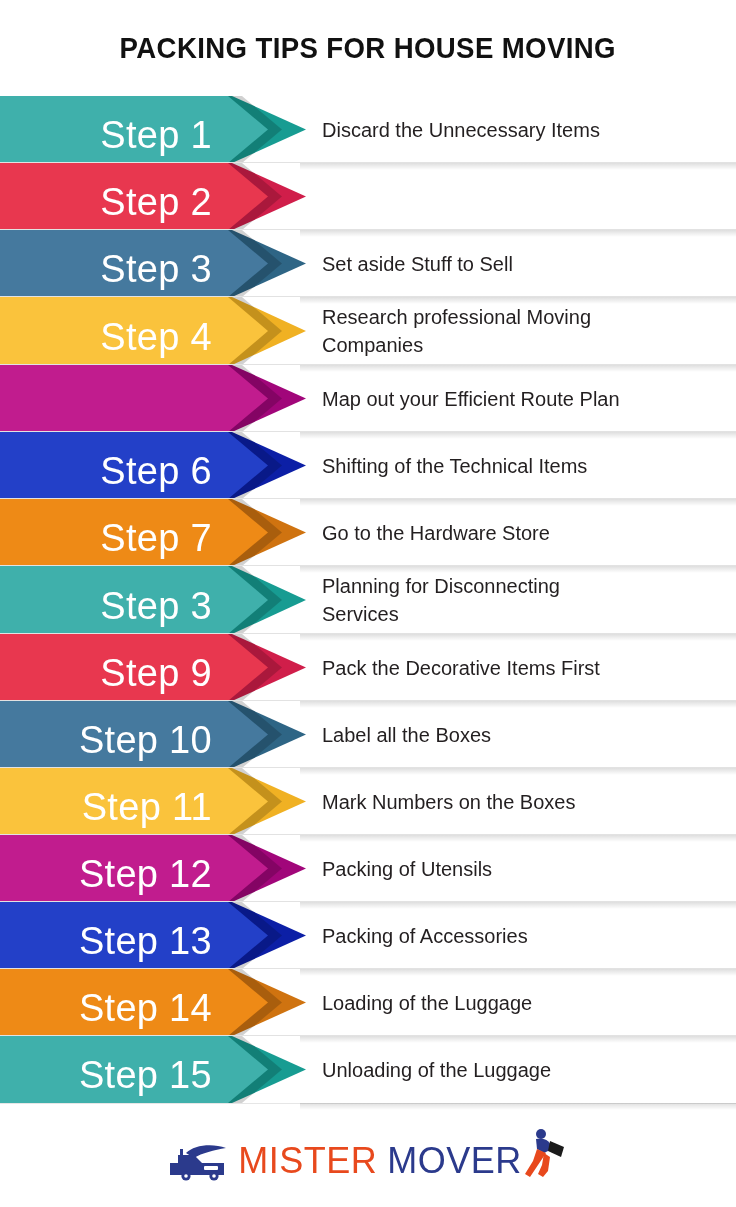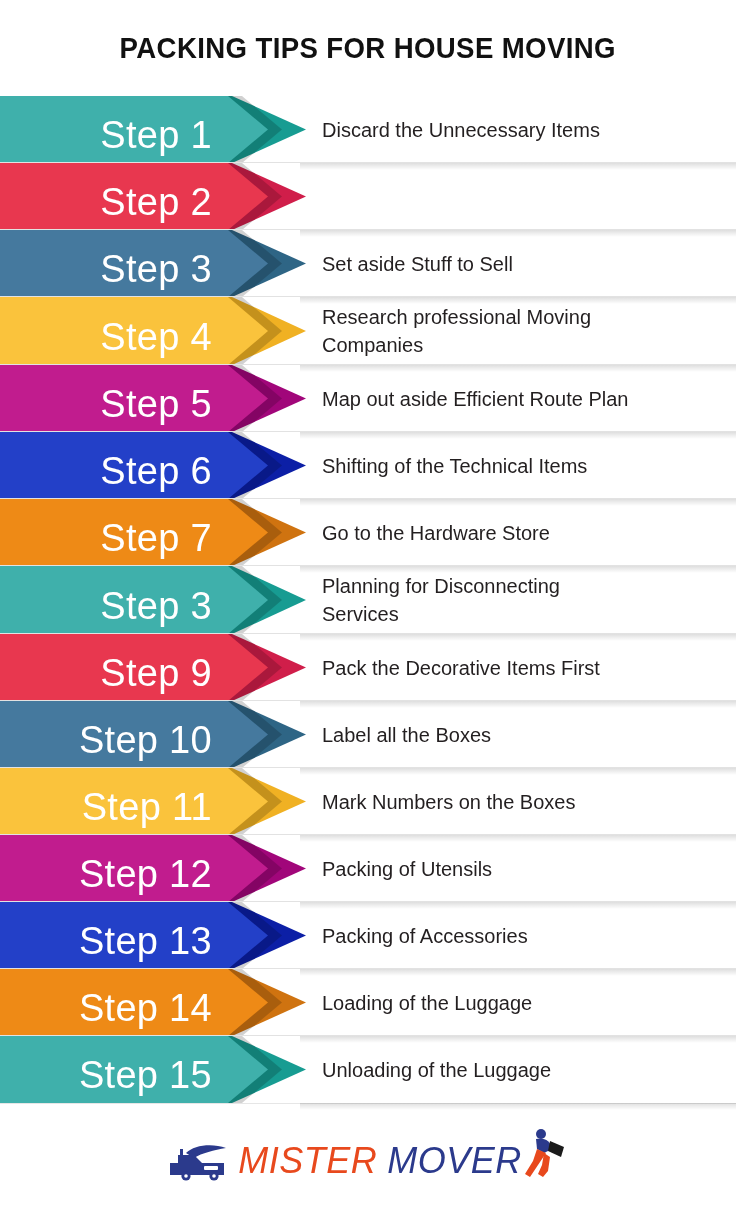--- a/index.html
+++ b/index.html
@@ -151,21 +151,20 @@
     display: flex;
     align-items: center;
     justify-content: center;
   }
   .logo {
     display: flex;
     align-items: center;
     justify-content: flex-end;
     gap: 8px;
     transform: translateY(4px);
-    font-style: italic;
   }
   .logo-wordmark {
     font-family: "Liberation Sans", sans-serif;
     font-size: 36px;
     font-weight: 400;
     letter-spacing: 0.5px;
     line-height: 1;
     display: flex;
     align-items: baseline;
   }
@@ -213,22 +212,21 @@
         <div class="arrow-dark" style="background: rgb(240, 177, 35);"></div>
         <div class="bar-shadow"></div>
         <div class="bar-light" style="background: rgb(250, 195, 60);"></div>
         <div class="step-label">Step 4</div>
         <div class="step-text" style="padding-right: 120px;">Research professional Moving Companies</div>
       </div>
       <div class="step-row" style="height: 67px;">
         <div class="arrow-dark" style="background: rgb(161, 6, 122);"></div>
         <div class="bar-shadow"></div>
         <div class="bar-light" style="background: rgb(193, 28, 142);"></div>
-        <div class="step-label">Step 5</div>
-        <div class="step-text">Map out aside Efficient Route Plan</div>
+        <div class="step-text">Map out your Efficient Route Plan</div>
       </div>
       <div class="step-row" style="height: 67px;">
         <div class="arrow-dark" style="background: rgb(12, 31, 166);"></div>
         <div class="bar-shadow"></div>
         <div class="bar-light" style="background: rgb(35, 64, 200);"></div>
         <div class="step-label">Step 6</div>
         <div class="step-text">Shifting of the Technical Items</div>
       </div>
       <div class="step-row" style="height: 67px;">
         <div class="arrow-dark" style="background: rgb(207, 115, 16);"></div>

